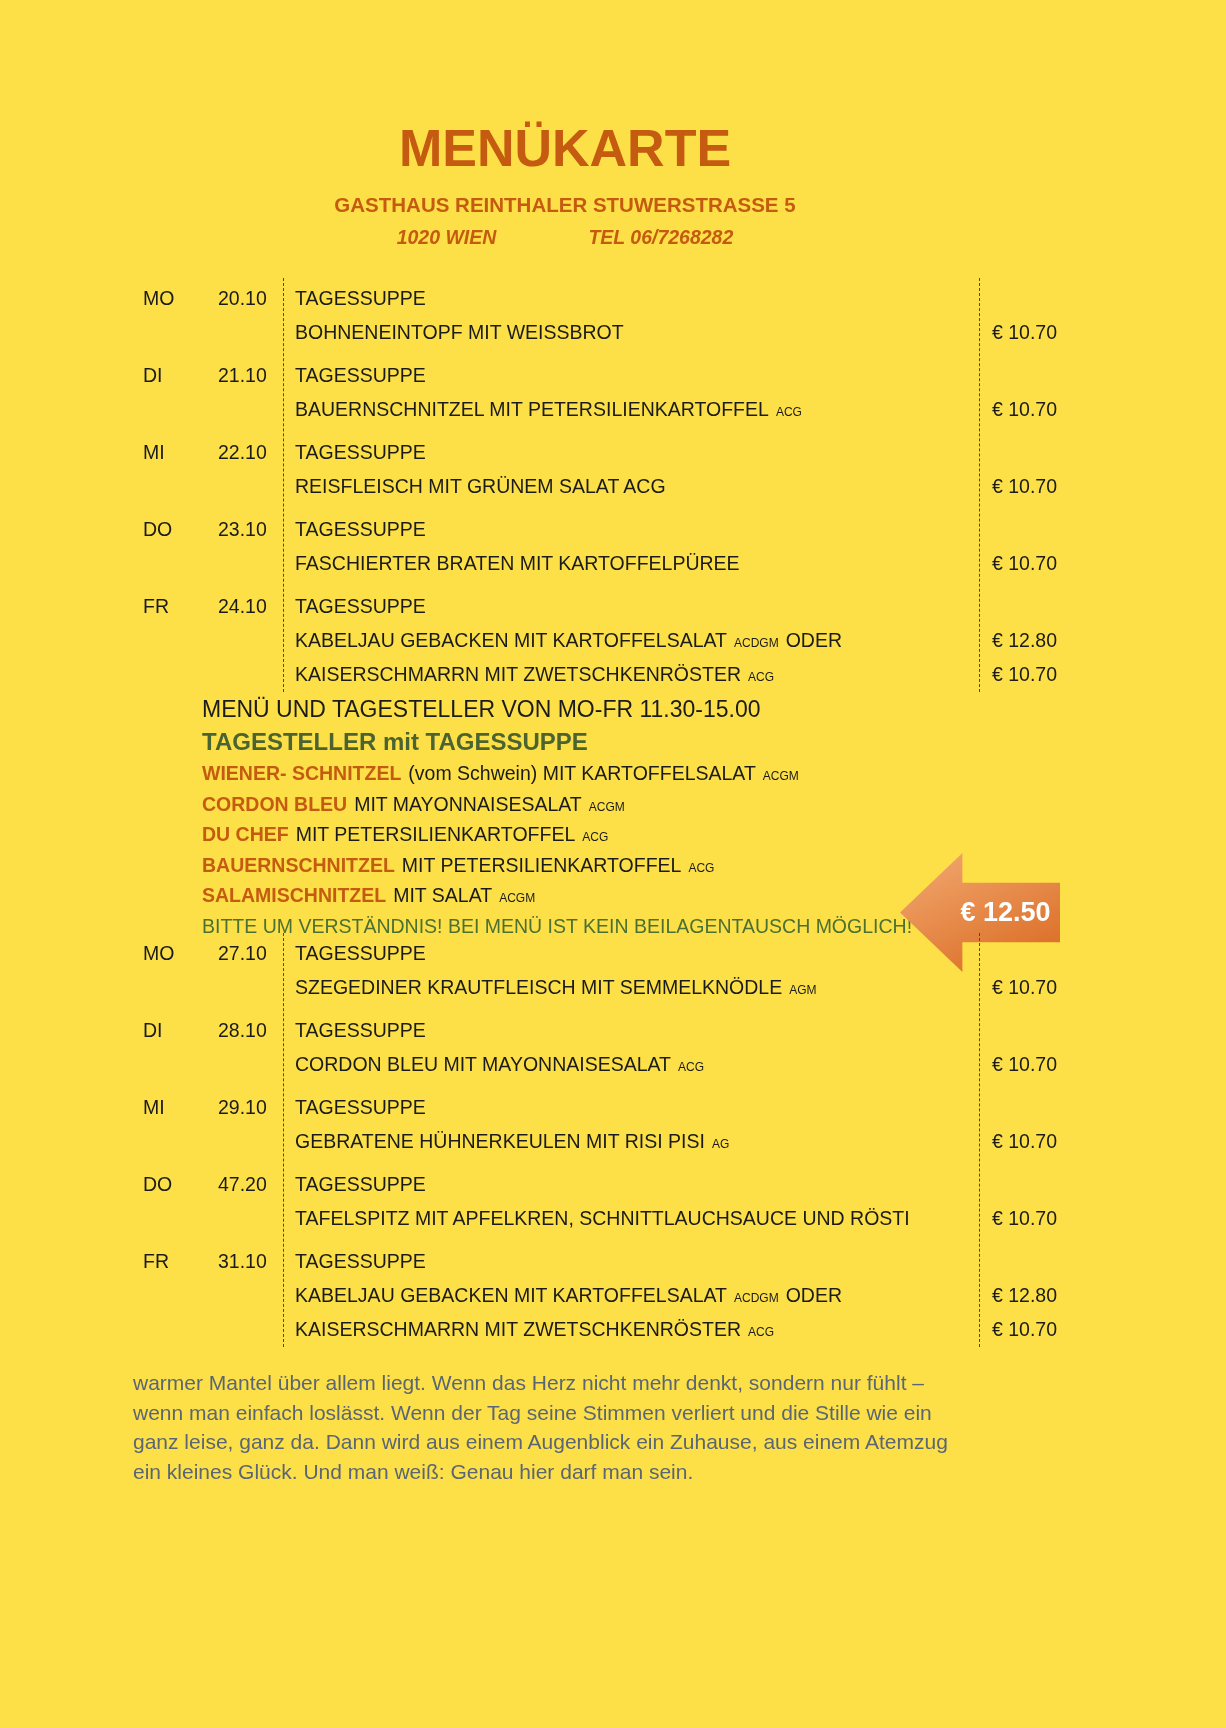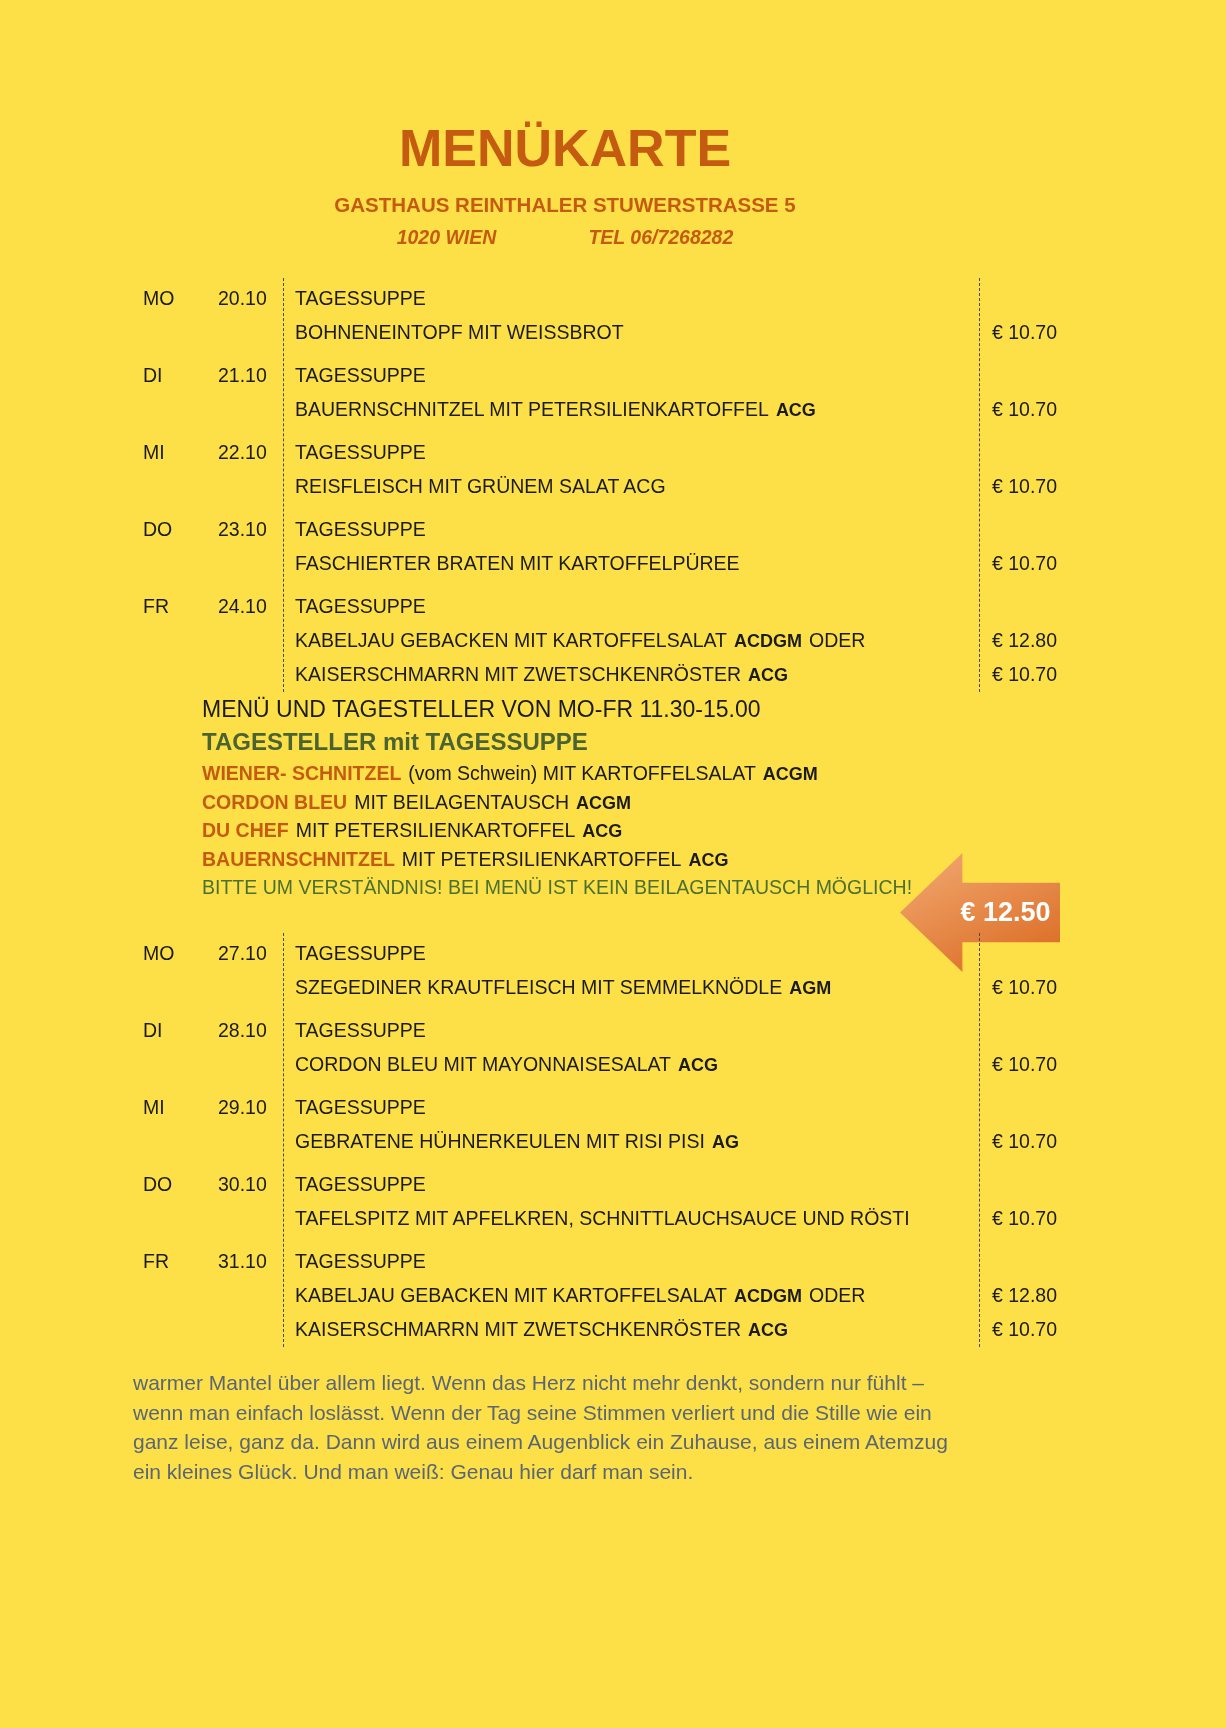--- a/index.html
+++ b/index.html
@@ -19,21 +19,21 @@
   .vline{position:absolute;top:0;bottom:0;width:0;border-left:1.5px dashed #4a4a4a;}
   .vl-left{left:283px;}
   .vl-right{left:979px;}
   .rows{padding-top:3px;text-align:center;}
   .group{margin-bottom:9px;}
   .row{position:relative;height:34px;font-size:19.5px;}
   .row .day{position:absolute;left:143px;line-height:34px;}
   .row .date{position:absolute;left:218px;line-height:34px;}
   .row .text{position:absolute;left:295px;line-height:34px;white-space:nowrap;}
   .row .price{position:absolute;left:992px;line-height:34px;}
-  .alg{font-size:18px;margin-left:7px;font-weight:bold;}
+  .alg{font-size:12px;margin-left:7px;}
   .sfx{margin-left:7px;}
   
   .mid{position:absolute;top:694px;left:202px;width:820px;}
   .hours{font-size:23px;line-height:30px;color:#1b1b1b;}
   .ghead{font-size:24px;line-height:36px;font-weight:bold;color:var(--green,#4A6331);}
   .mitem{font-size:19.5px;line-height:27.5px;white-space:nowrap;}
   .mitem .lead{font-weight:bold;color:var(--orange,#C55A11);margin-right:7px;}
   .note{font-size:19.5px;line-height:27.5px;color:var(--greenNote,#4C7031);}
   
   .arrow{
@@ -128,23 +128,24 @@
           </div>
         </div>
       </div>
   </section>
 
   <section class="mid">
     <div class="hours">MENÜ UND TAGESTELLER VON MO-FR 11.30-15.00</div>
     <div class="ghead">TAGESTELLER mit TAGESSUPPE</div>
     <div class="mitems">
         <div class="mitem"><span class="lead">WIENER- SCHNITZEL</span><span class="rest">(vom Schwein) MIT KARTOFFELSALAT</span><span class="alg">ACGM</span></div>
-        <div class="mitem"><span class="lead">CORDON BLEU</span><span class="rest">MIT BEILAGENTAUSCH</span><span class="alg">ACGM</span></div>
+        <div class="mitem"><span class="lead">CORDON BLEU</span><span class="rest">MIT MAYONNAISESALAT</span><span class="alg">ACGM</span></div>
         <div class="mitem"><span class="lead">DU CHEF</span><span class="rest">MIT PETERSILIENKARTOFFEL</span><span class="alg">ACG</span></div>
         <div class="mitem"><span class="lead">BAUERNSCHNITZEL</span><span class="rest">MIT PETERSILIENKARTOFFEL</span><span class="alg">ACG</span></div>
+        <div class="mitem"><span class="lead">SALAMISCHNITZEL</span><span class="rest">MIT SALAT</span><span class="alg">ACGM</span></div>
       </div>
     <div class="note">BITTE UM VERSTÄNDNIS! BEI MENÜ IST KEIN BEILAGENTAUSCH MÖGLICH!</div>
   </section>
 
   <div class="arrow">
     <span class="aprice">€ 12.50</span>
   </div>
 
   <section class="week week2">
     <div class="vline vl-left"></div>
@@ -179,21 +180,21 @@
             <span class="text">TAGESSUPPE</span>
           </div>
           <div class="row">
             <span class="text"><span class="main">GEBRATENE HÜHNERKEULEN MIT RISI PISI</span><span class="alg">AG</span></span>
             <span class="price">€ 10.70</span>
           </div>
         </div>
         <div class="group">
           <div class="row">
             <span class="day">DO</span>
-            <span class="date">30.10</span>
+            <span class="date">47.20</span>
             <span class="text">TAGESSUPPE</span>
           </div>
           <div class="row">
             <span class="text"><span class="main">TAFELSPITZ MIT APFELKREN, SCHNITTLAUCHSAUCE UND RÖSTI</span></span>
             <span class="price">€ 10.70</span>
           </div>
         </div>
         <div class="group">
           <div class="row">
             <span class="day">FR</span>

